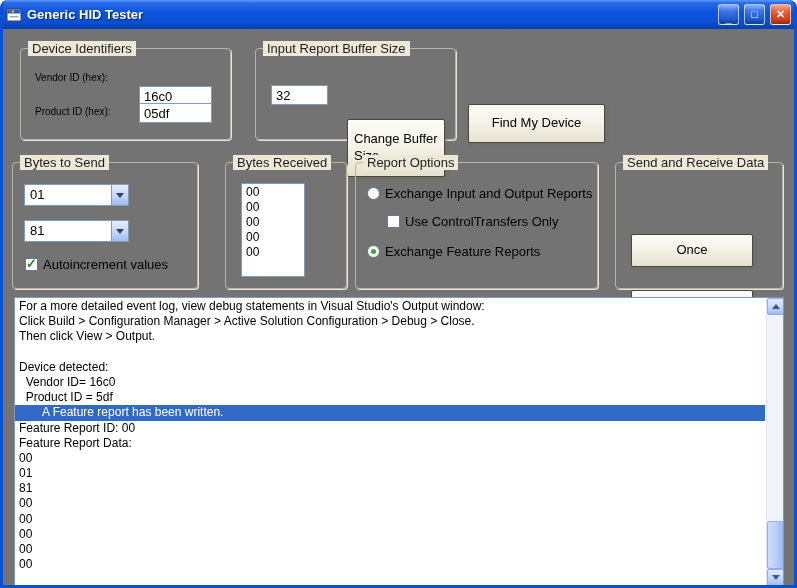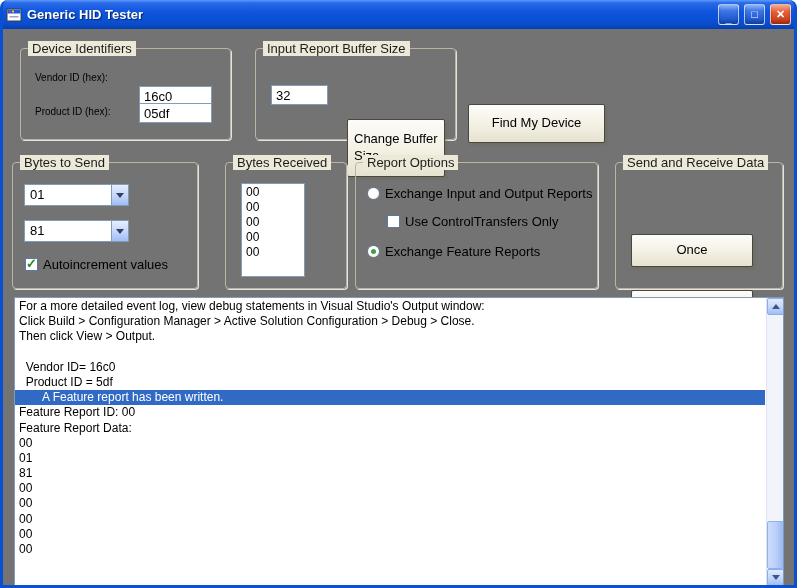--- a/index.html
+++ b/index.html
@@ -231,20 +231,21 @@
     <div class="btn" style="left:15px; top:27px; width:122px; height:33px;">Once</div>
     <div class="btn" style="left:15px; top:83px; width:122px; height:33px;">Continuous</div>
   </div>
 
   <div class="log">
     <div class="log-lines">
         <div class="log-line">For a more detailed event log, view debug statements in Visual Studio's Output window:</div>
         <div class="log-line">Click Build &gt; Configuration Manager &gt; Active Solution Configuration &gt; Debug &gt; Close.</div>
         <div class="log-line">Then click View &gt; Output.</div>
         <div class="log-line">&nbsp;</div>
+        <div class="log-line">Device detected:</div>
         <div class="log-line">  Vendor ID= 16c0</div>
         <div class="log-line">  Product ID = 5df</div>
         <div class="log-line selected">A Feature report has been written.</div>
         <div class="log-line">Feature Report ID: 00</div>
         <div class="log-line">Feature Report Data:</div>
         <div class="log-line">00</div>
         <div class="log-line">01</div>
         <div class="log-line">81</div>
         <div class="log-line">00</div>
         <div class="log-line">00</div>

